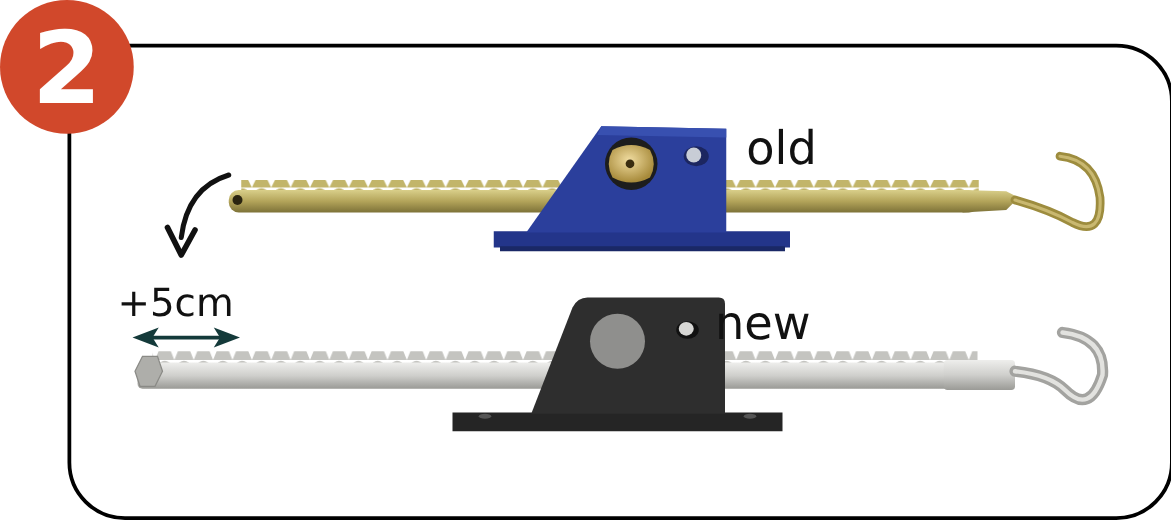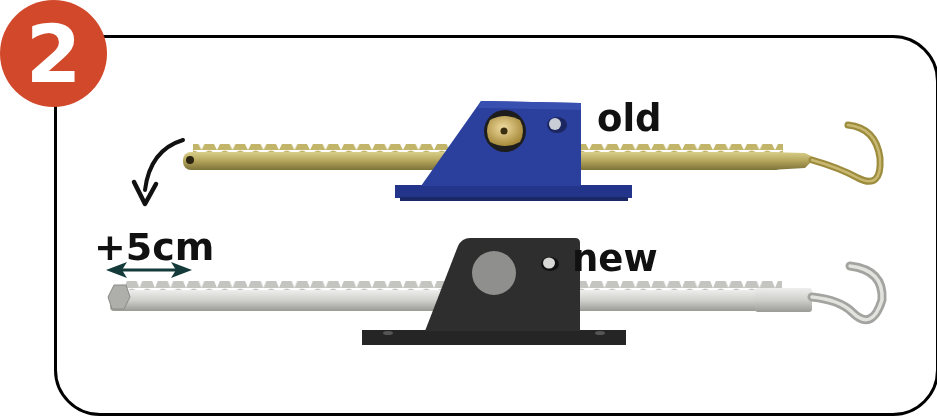--- a/index.html
+++ b/index.html
@@ -1,23 +1,23 @@
 <!DOCTYPE html>
 <html><head>
 <meta charset="utf-8">
 <style>
   html, body { margin:0; padding:0; background:#ffffff; }
   body { width:937px; height:416px; position:relative; overflow:hidden; font-family:"DejaVu Sans", sans-serif; }
   .frame { position:absolute; left:54px; top:35px; width:879px; height:375px; border:3px solid #000; border-radius:46px; box-sizing:content-box; }
   .badge { position:absolute; left:0; top:0; width:107px; height:107px; border-radius:50%; background:#d1482b; display:flex; align-items:center; justify-content:center; }
   .badge span { color:#fff; font-family:"DejaVu Sans", sans-serif; font-weight:bold; font-size:80px; line-height:1; margin-top:2px; }
-  .label { position:absolute; color:#111; font-family:"DejaVu Sans", sans-serif; font-weight:bold; line-height:1; }
+  .label { position:absolute; color:#111; font-family:"DejaVu Sans", sans-serif; font-weight:normal; line-height:1; }
   .lbl-old { left:597px; top:100px; font-size:37px; }
   .lbl-new { left:572px; top:240px; font-size:37px; }
-  .lbl-ext { left:94px; top:228px; font-size:38px; }
+  .lbl-ext { left:94px; top:228px; font-size:31px; }
   svg.art { position:absolute; left:0; top:0; }
 </style>
 </head>
 <body>
 
 <div class="frame"></div>
 
 <div class="badge">
   <span>2</span>
 </div>

